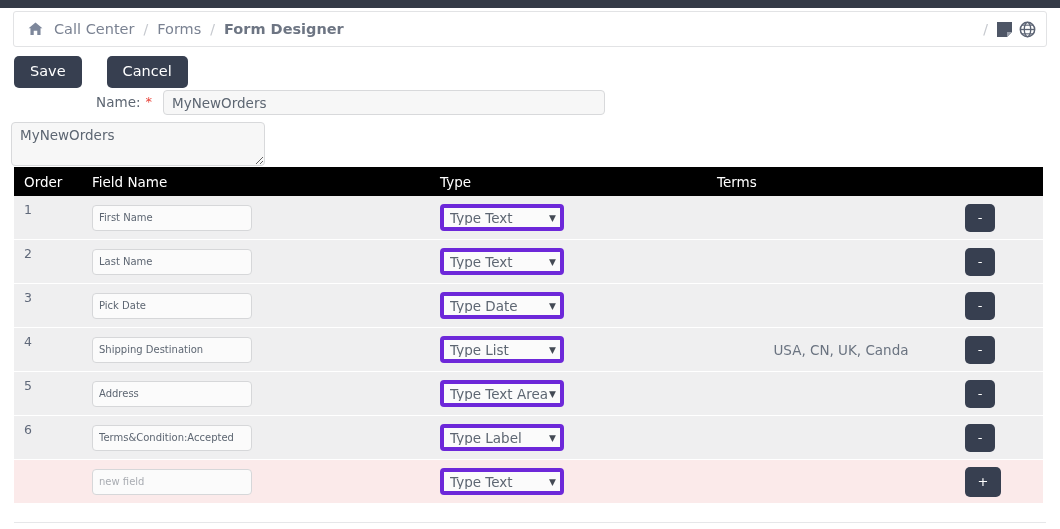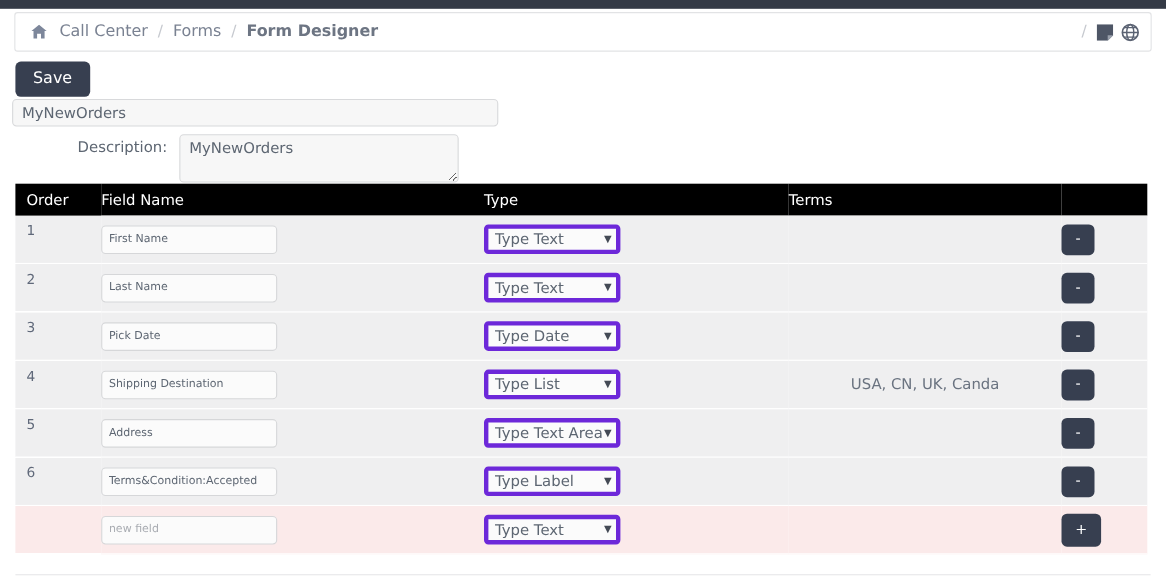--- a/index.html
+++ b/index.html
@@ -324,28 +324,31 @@
         <line x1="1.4" y1="9" x2="16.6" y2="9" stroke="#5b6373" stroke-width="1.4"></line>
         <line x1="3" y1="4.4" x2="15" y2="4.4" stroke="#5b6373" stroke-width="1.2"></line>
         <line x1="3" y1="13.6" x2="15" y2="13.6" stroke="#5b6373" stroke-width="1.2"></line>
       </svg>
     </span>
   </span>
 </div>
 
 <div class="btn-row">
   <button class="btn">Save</button>
+  <button class="btn">Cancel</button>
 </div>
 
 <div class="field-row name">
+  <div class="field-label">
+    <span>Name:</span><span class="req-star">*</span>
+  </div>
   <input class="txt-input name-input" type="text" value="MyNewOrders" style="">
 </div>
 
 <div class="field-row descr">
-  <div class="field-label">Description:</div>
   <textarea class="txt-area" style="">MyNewOrders</textarea>
 </div>
 
 <table class="fields-table">
   <thead>
     <tr>
       <th class="th-order">Order</th>
       <th class="th-name">Field Name</th>
       <th class="th-type">Type</th>
       <th class="th-vals">Terms</th>

